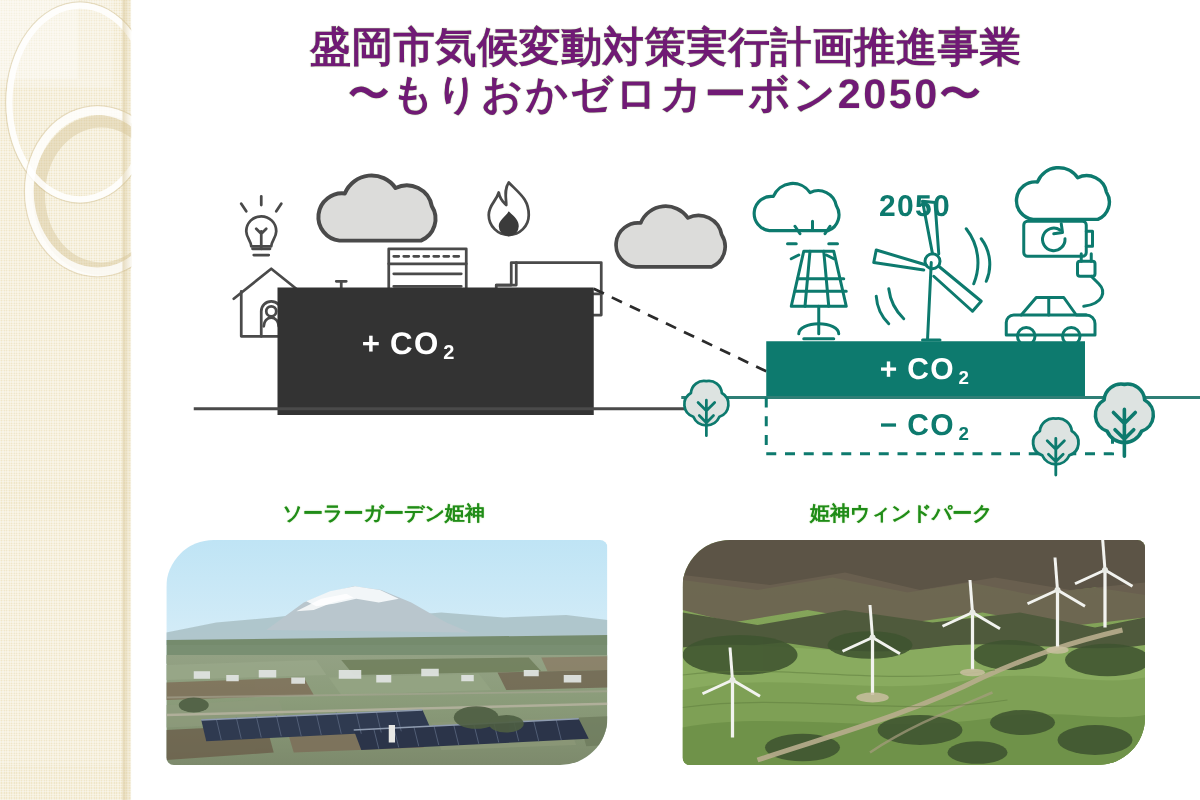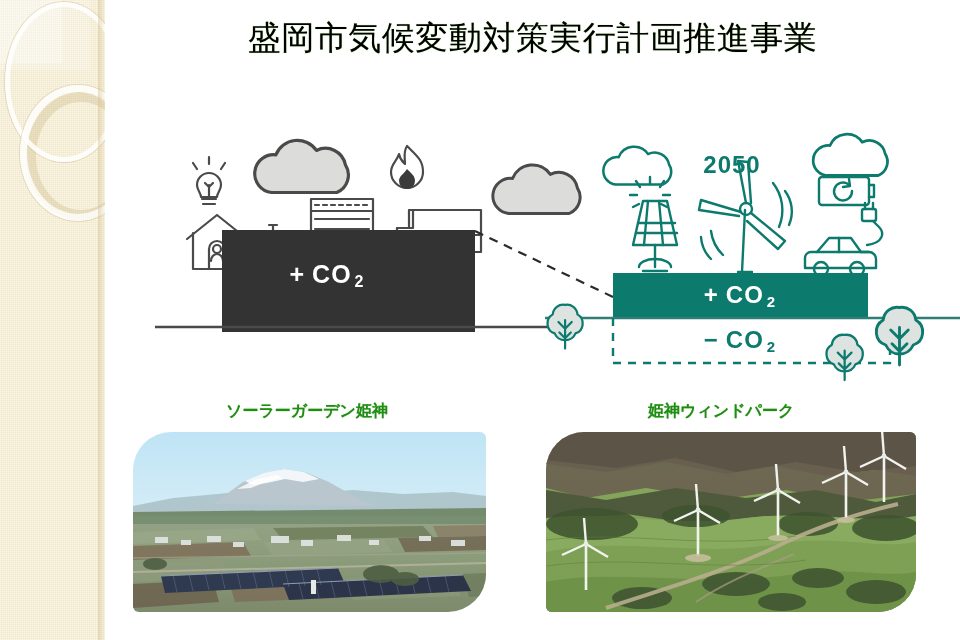--- a/index.html
+++ b/index.html
@@ -24,21 +24,21 @@
       box-shadow:0 0 0 1px rgba(205,186,140,.45);}
   .ring-b{left:20px;top:85px;width:102px;height:122px;border:7px solid rgba(255,255,255,.8);
       box-shadow:0 0 0 1px rgba(205,186,140,.4);}
   .ring-c{left:26px;top:92px;width:90px;height:108px;border:10px solid rgba(208,188,140,.38);}
   .deco-wedge{position:absolute;left:-30px;top:0px;width:120px;height:70px;
       background:rgba(255,255,255,.22);}
 
   
   .title-wrap{position:absolute;left:105px;top:20px;width:855px;text-align:center;}
   .title-line{
-    font-weight:400;color:#000000;letter-spacing:.5px;line-height:1.12;
+    font-weight:700;color:#701a75;letter-spacing:.5px;line-height:1.12;
     text-shadow:0 0 1px #8fca6a,0 1px 0 rgba(255,255,255,.6);
   }
   .title-1{font-size:33px;}
   .title-2{font-size:33px;letter-spacing:2px;}
 
   
   .info{position:absolute;left:105px;top:125px;width:855px;height:265px;}
   .info svg{display:block;}
 
   
@@ -65,20 +65,21 @@
     <div class="deco-tlbox"></div>
     <div class="deco-wedge"></div>
     <div class="ring ring-c"></div>
     <div class="ring ring-a"></div>
     <div class="ring ring-b"></div>
     <div class="deco-right-edge"></div>
   </div>
 
   <div class="title-wrap">
     <div class="title-line title-1">盛岡市気候変動対策実行計画推進事業</div>
+    <div class="title-line title-2">〜もりおかゼロカーボン2050〜</div>
   </div>
 
   <div class="info">
     <svg viewBox="0 0 855 265" width="855" height="265" xmlns="http://www.w3.org/2000/svg">
       <defs>
         <g id="cloudshape">
           <path d="M10,26 a14,14 0 0 1 6,-26 a17,17 0 0 1 30,-6 a15,15 0 0 1 22,12 a13,13 0 0 1 -4,20 z"></path>
         </g>
       </defs>
 

